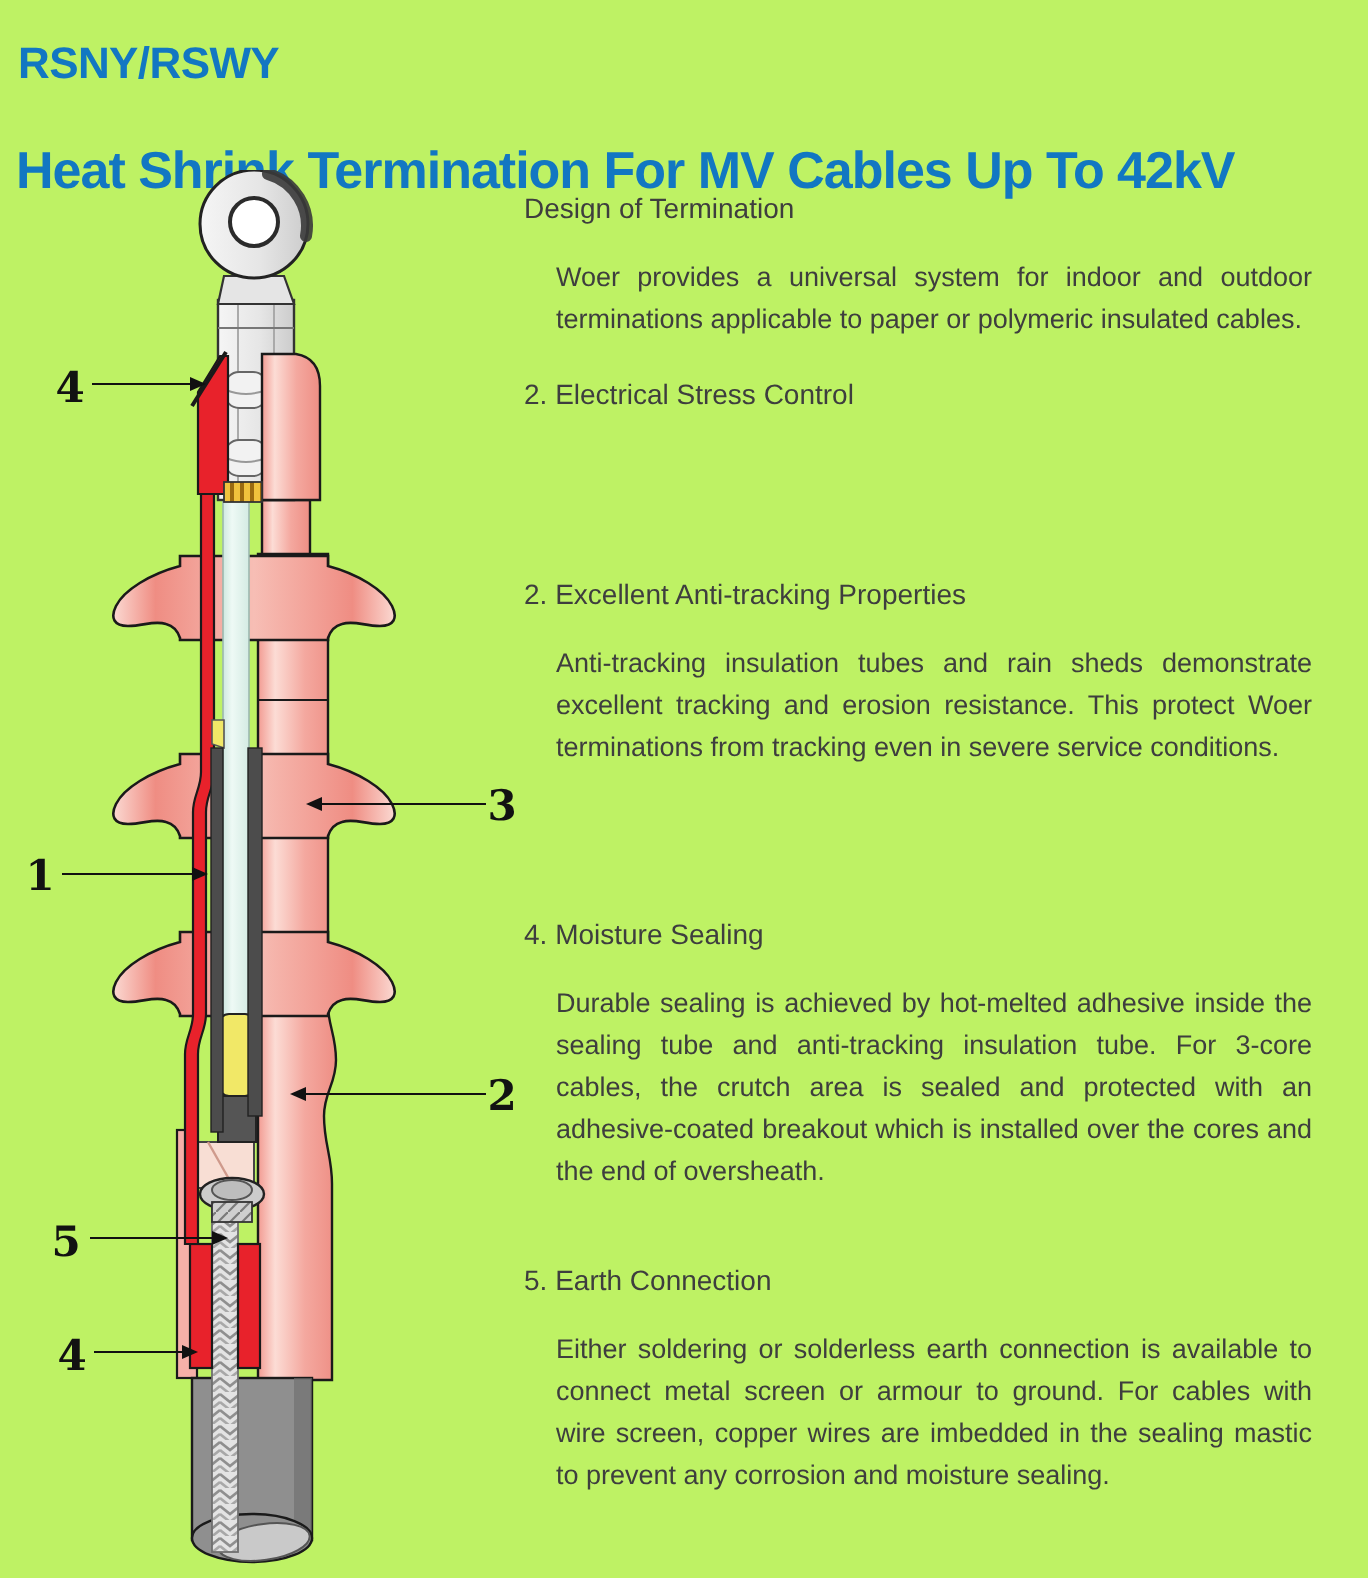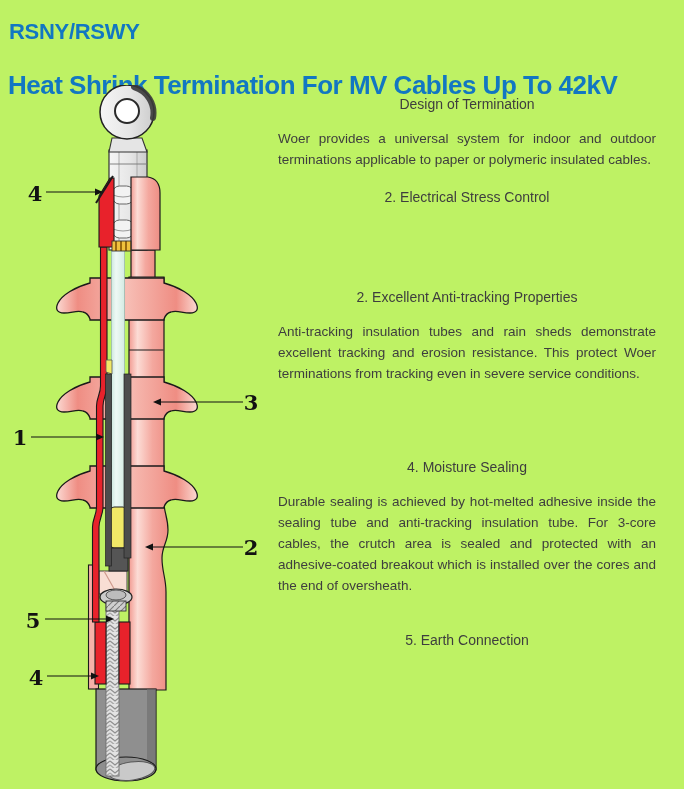--- a/index.html
+++ b/index.html
@@ -5,21 +5,21 @@
   html,body{margin:0;padding:0;background:#fff;}
   .page{position:relative;width:684px;height:789px;background:#bef264;overflow:hidden;
         font-family:"Liberation Sans",sans-serif;}
   .title1{position:absolute;left:9px;top:4px;font-size:22px;font-weight:700;
           letter-spacing:-0.3px;color:var(--title_blue,#1277c2);}
   .title2{position:absolute;left:8px;top:30px;font-size:26px;font-weight:700;
           letter-spacing:-0.5px;color:var(--title_blue,#1277c2);margin-top:40px;}
   .diagram{position:absolute;left:0;top:85px;width:260px;height:704px;margin:0;}
   .content{position:absolute;left:262px;top:0;width:410px;height:789px;}
   .sec{position:absolute;left:0;width:410px;color:var(--ink,#3e3e3e);}
-  .sec h3{margin:0 0 7px 0;font-size:14px;font-weight:400;color:var(--ink,#3e3e3e);text-align:center;}
+  .sec h3{margin:0 0 7px 0;font-size:14px;font-weight:400;color:var(--ink,#3e3e3e);}
   .sec p{margin:16px;font-size:13.5px;line-height:21px;text-align:justify;color:var(--ink,#3e3e3e);}
   .s0{top:96px}.s1{top:189px}.s2{top:289px}.s3{top:391px}.s4{top:459px}.s5{top:632px}
   .callout-num{font-family:"DejaVu Serif",serif;font-weight:700;font-size:21px;fill:#121212;}
 </style>
 </head>
 <body>
 
 <div class="page">
 
   <h1 class="title1">RSNY/RSWY</h1>
@@ -197,16 +197,17 @@
     <section class="sec s2">
       <h3>2. Excellent Anti-tracking Properties</h3>
       <p>Anti-tracking insulation tubes and rain sheds demonstrate excellent tracking and erosion resistance.  This protect  Woer terminations from tracking even in severe service conditions.</p>
     </section>
     <section class="sec s4">
       <h3>4. Moisture Sealing</h3>
       <p>Durable sealing is achieved by hot-melted adhesive  inside the sealing tube and anti-tracking insulation tube. For 3-core cables, the crutch area is sealed and protected with an adhesive-coated breakout which is installed over the cores and the end of oversheath.</p>
     </section>
     <section class="sec s5">
       <h3>5. Earth Connection</h3>
+      <p>Either  soldering or solderless earth connection is available to connect metal screen or armour to ground. For cables with wire screen, copper wires are imbedded in the sealing mastic to prevent any corrosion and moisture sealing.</p>
     </section>
   </main>
 
 </div>
 
 </body></html>

